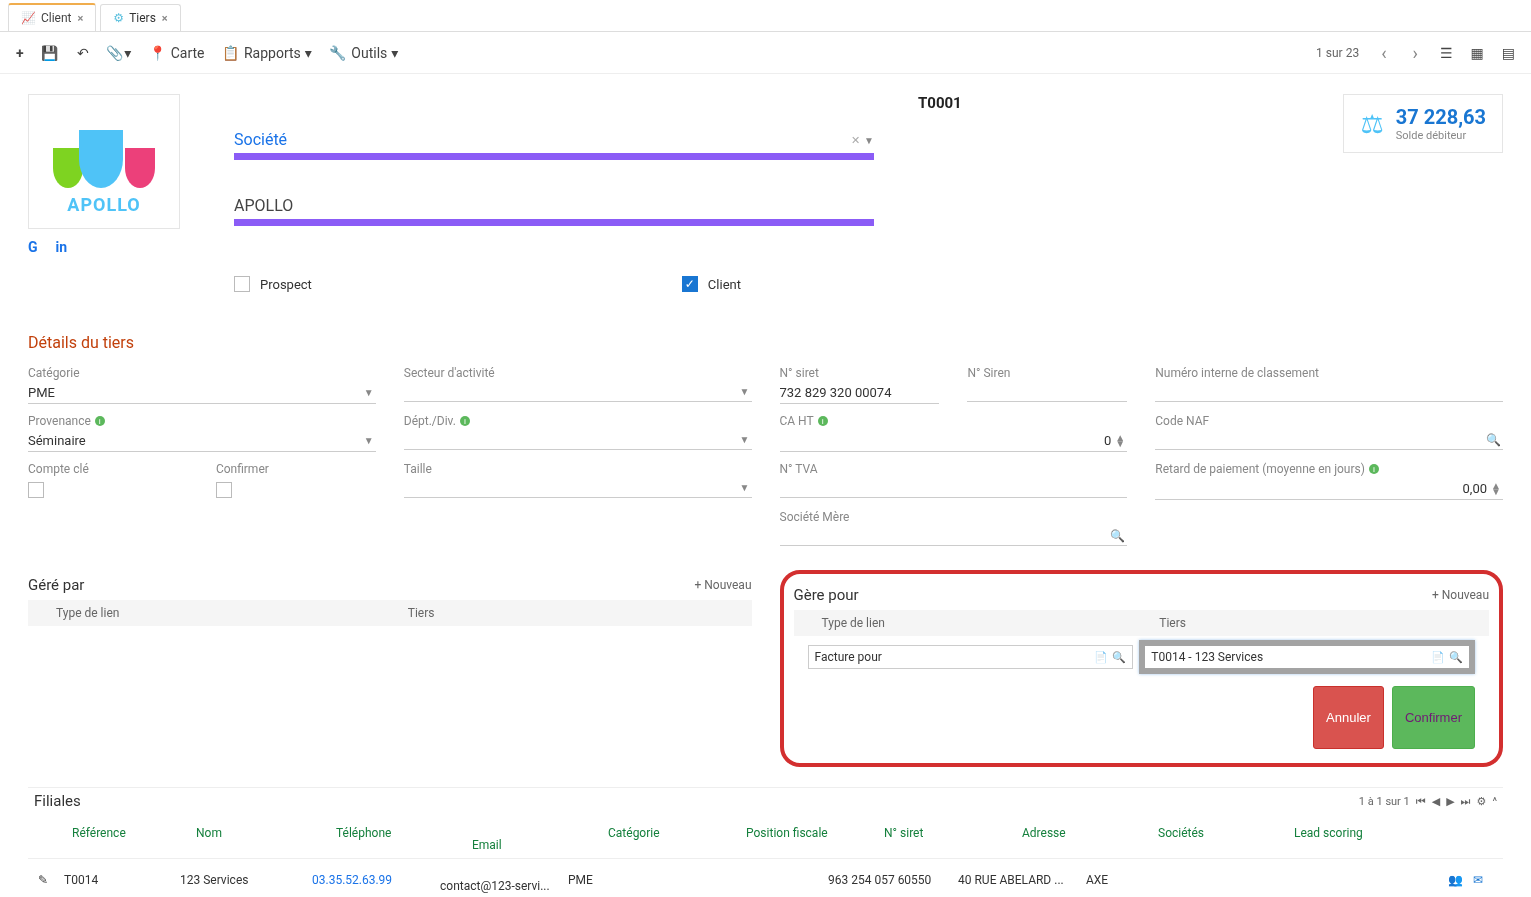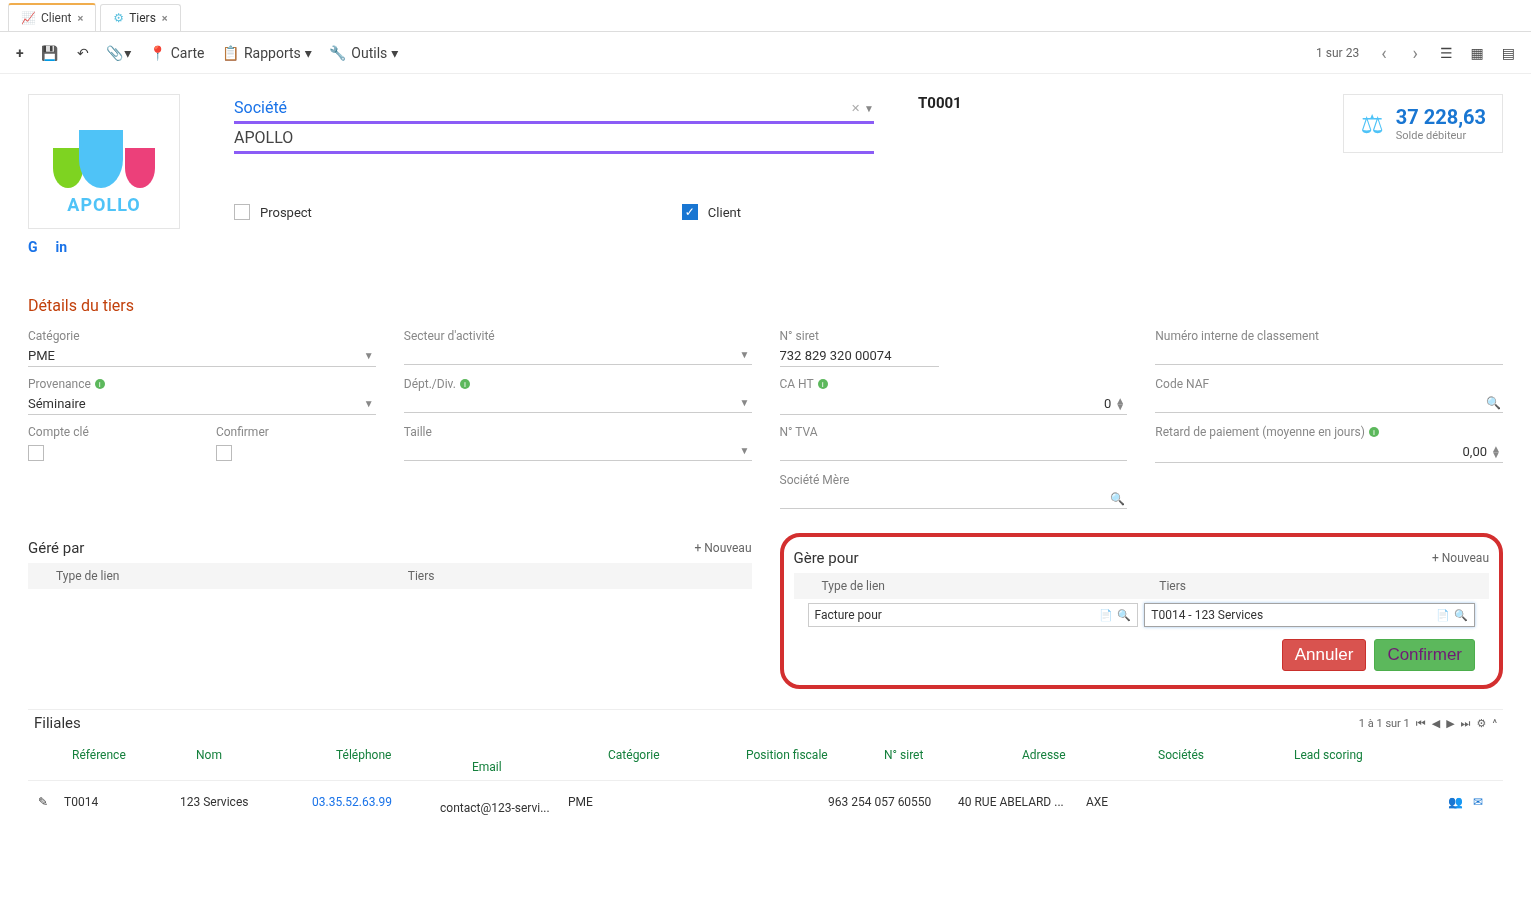--- a/index.html
+++ b/index.html
@@ -24,21 +24,21 @@
 .logo-img { width: 110px; height: 80px; position: relative; }
 .flask { position: absolute; border-radius: 0 0 50% 50%; bottom: 0; }
 .f1 { width: 30px; height: 40px; background: #7ed321; left: 4px; }
 .f2 { width: 44px; height: 58px; background: #4fc3f7; left: 30px; }
 .f3 { width: 30px; height: 40px; background: #ec407a; right: 4px; }
 .logo-text { color: #4fc3f7; font-weight: 700; font-size: 18px; letter-spacing: 1px; margin-top: 6px; }
 .social { margin-top: 10px; display: flex; gap: 18px; color: #1a73e8; font-weight: 700; font-size: 14px; }
 .social span { cursor: pointer; }
 
 .header-fields { flex: 1; padding-left: 30px; }
-.field-row { border-bottom: 3px solid #8b5cf6; padding: 4px 0; display: flex; align-items: center; justify-content: space-between; }
+.field-row { border-bottom: 7px solid #8b5cf6; padding: 4px 0; display: flex; align-items: center; justify-content: space-between; margin-top: 32px; }
 .field-row.link a { color: #1a73e8; font-size: 16px; text-decoration: none; }
 .field-row .val { font-size: 16px; color: #444; }
 .clear-x { color: #aaa; font-size: 11px; margin-left: auto; }
 .chev-xs { color: #888; font-size: 10px; margin-left: 4px; }
 .check-row { display: flex; gap: 80px; margin-top: 50px; }
 .check-item { display: flex; align-items: center; gap: 10px; font-size: 13px; }
 .chk { width: 16px; height: 16px; border: 1px solid #bbb; display: inline-flex; align-items: center; justify-content: center; }
 .chk.checked { background: #1976d2; border-color: #1976d2; color: #fff; font-size: 12px; }
 
 .header-right { display: flex; align-items: flex-start; gap: 30px; margin-left: 20px; }
@@ -64,24 +64,24 @@
 .panel { }
 .panel-head { display: flex; justify-content: space-between; align-items: center; padding: 6px 0; }
 .panel-title { font-size: 15px; color: #333; }
 .new-btn { color: #666; font-size: 12px; cursor: pointer; }
 .mini-table-head { display: flex; background: #f5f5f5; padding: 6px 10px; font-size: 12px; color: #666; }
 .mini-table-head .col { flex: 1; padding-left: 18px; }
 
 .gere-pour-panel { border: 4px solid #d32f2f; border-radius: 20px; padding: 6px 10px 14px; }
 .gp-row { display: flex; gap: 6px; padding: 4px 14px; align-items: center; }
 .gp-input { flex: 1; border: 1px solid #ccc; padding: 4px 6px; font-size: 12px; position: relative; display: flex; align-items: center; }
-.gp-input.focused { border: 1px solid #a3a3a3; box-shadow: 0 0 3px rgba(25,118,210,.4); }
+.gp-input.focused { border: 6px solid #a3a3a3; box-shadow: 0 0 3px rgba(25,118,210,.4); }
 .gp-icons { margin-left: auto; color: #888; font-size: 11px; display: flex; gap: 4px; }
 .gp-actions { display: flex; justify-content: flex-end; gap: 8px; margin-top: 8px; padding-right: 14px; }
-.btn { padding: 5px 12px; border-radius: 3px; font-size: 17px; border: 1px solid; cursor: pointer; }
+.btn { padding: 23px 12px; border-radius: 3px; font-size: 13px; border: 1px solid; cursor: pointer; }
 .btn-cancel { background: #d9534f; border-color: #c9302c; color: #fff; }
 .btn-confirm { background: #5cb85c; border-color: #4cae4c; color: #701a75; }
 
 .filiales { margin-top: 20px; border-top: 1px solid #eee; }
 .filiales-head { display: flex; justify-content: space-between; align-items: center; padding: 4px 6px 10px; }
 .filiales-pg { font-size: 11px; color: #666; display: flex; align-items: center; gap: 6px; }
 .ftable-head { display: flex; padding: 6px 10px; font-size: 12px; color: #15803d; border-bottom: 1px solid #eee; gap: 8px; }
 .ftable-row { display: flex; padding: 8px 10px; font-size: 12px; align-items: center; }
 .fcol { padding-right: 10px; }
 .fc-ed { width: 26px; }
@@ -202,20 +202,24 @@
           <span class="caret-down">▼</span>
         </div>
     </div>
     <div class="half-row">
       <div class="detail-field">
         <label>N° siret</label>
         <div class="input-wrap">
             <span>732 829 320 00074</span>
           </div>
       </div>
+      <div class="detail-field">
+        <label>N° Siren</label>
+        <div class="input-wrap"></div>
+      </div>
     </div>
     <div class="detail-field">
       <label>Numéro interne de classement</label>
       <div class="input-wrap"></div>
     </div>
 
     <div class="detail-field">
       <label>
           <span>Provenance</span>
           <span class="info-dot">i</span>

